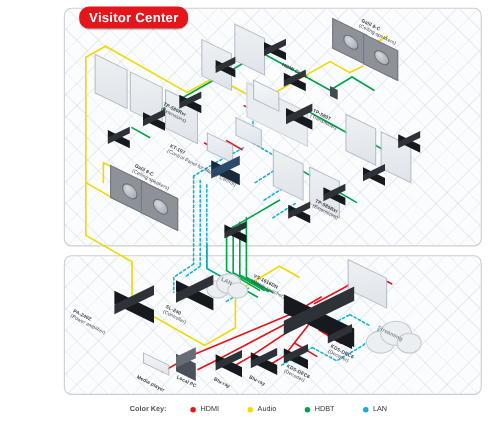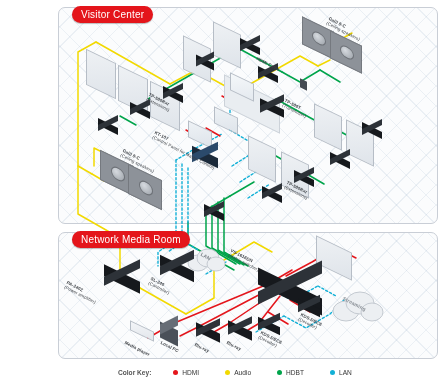--- a/index.html
+++ b/index.html
@@ -23,22 +23,22 @@
       #fbfcfd;
     overflow:hidden;
   }
   #room-visitor{left:58px;top:7px;width:378px;height:215px;}
   #room-media{left:58px;top:232px;width:378px;height:125px;}
 
   .room-badge{
     position:absolute;
     background:#e4151b;
     color:#fff;
-    font-size:10px;
-    font-weight:normal;
+    font-size:12px;
+    font-weight:bold;
     letter-spacing:.2px;
     padding:3px 9px 3px 9px;
     border-radius:9px;
     white-space:nowrap;
     z-index:40;
     box-shadow:0 1px 1px rgba(0,0,0,.25);
   }
   #badge-visitor{left:72px;top:6px;}
   #badge-media{left:72px;top:231px;}
 
@@ -133,21 +133,20 @@
 </style>
 </head>
 <body>
 
 <div id="stage">
 
   <div class="room" id="room-visitor"></div>
   <div class="room" id="room-media"></div>
 
   <div class="room-badge" id="badge-visitor">Visitor Center</div>
-  <div class="room-badge" id="badge-media">Network Media Room</div>
 
   <svg id="wires" viewBox="0 0 445 385">
     <g fill="none" stroke-linecap="round" stroke-linejoin="round">
 
       <g stroke="#f2d900" stroke-width="1.5">
         <path d="M 92 174 L 78 166 L 78 52 L 96 42"></path>
         <path d="M 96 42 L 170 84"></path>
         <path d="M 170 84 L 196 70 L 236 92"></path>
         <path d="M 236 92 L 300 56 L 318 66"></path>
         <path d="M 318 66 L 330 60"></path>

